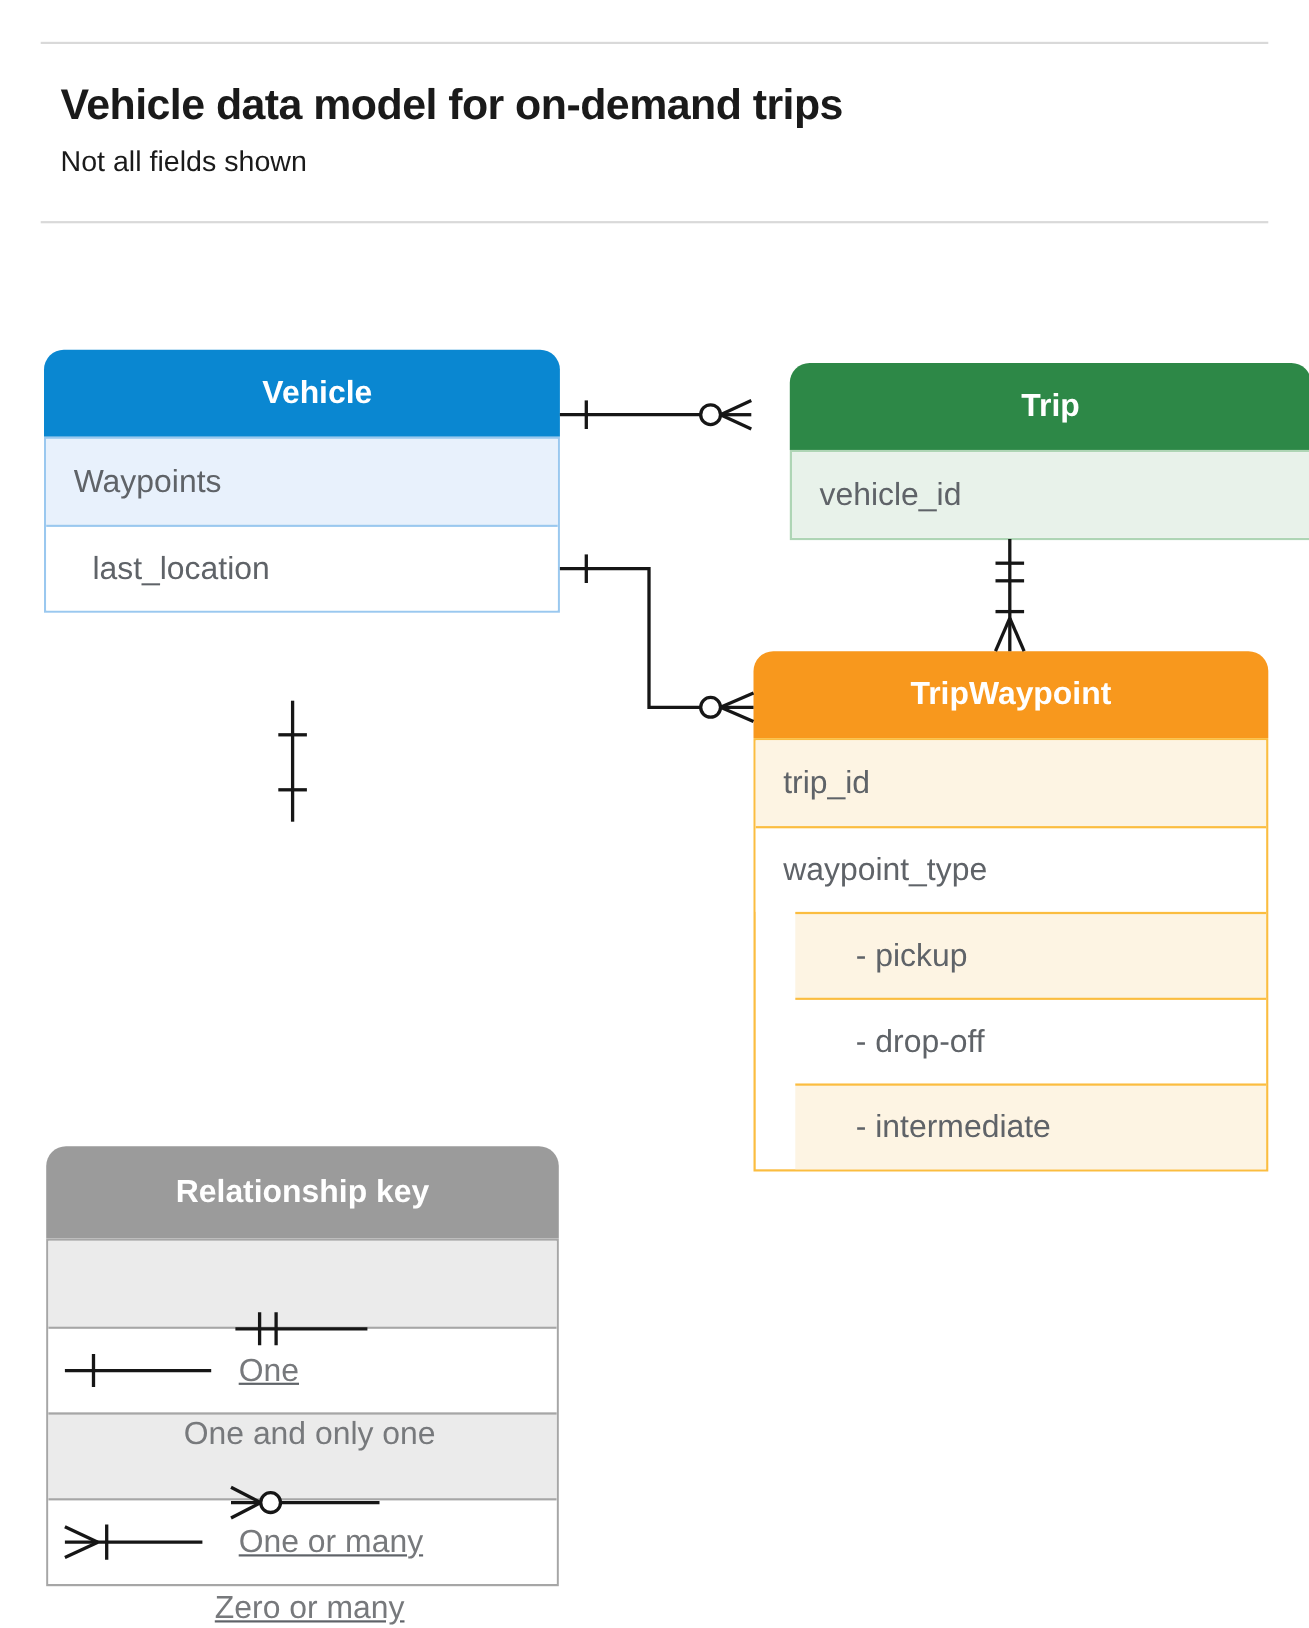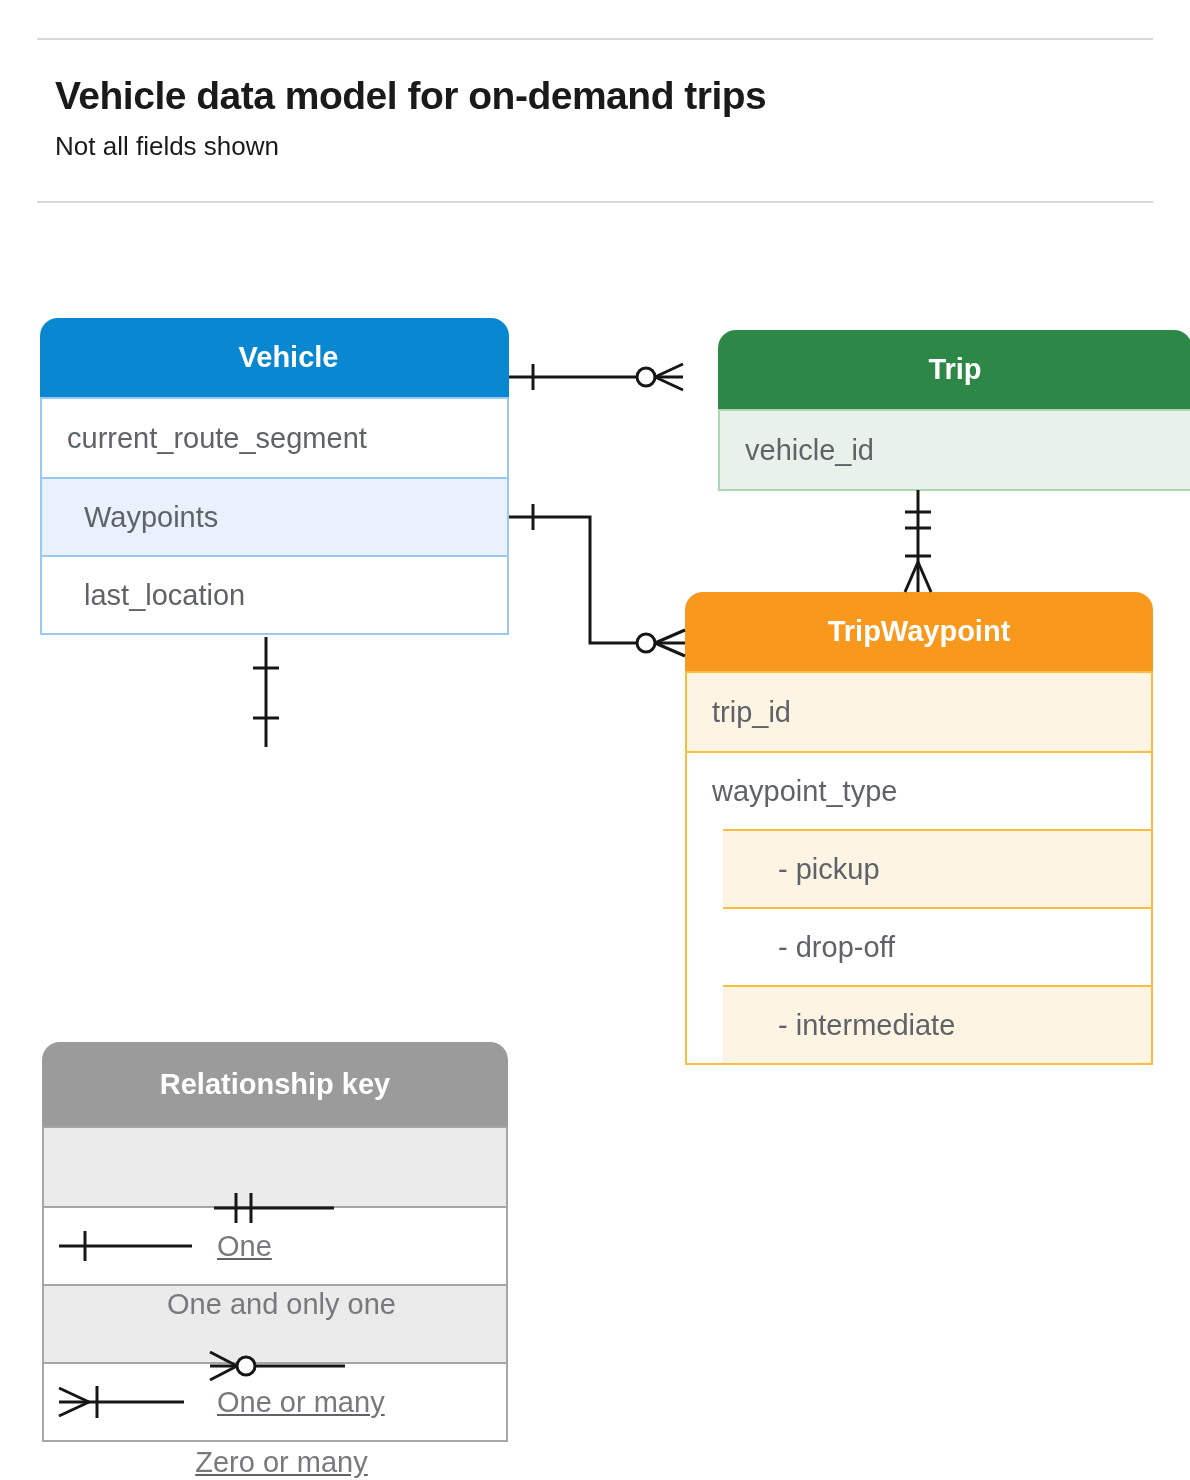--- a/index.html
+++ b/index.html
@@ -129,23 +129,20 @@
 <div class="canvas">
 
   <div class="rule rule-top"></div>
   <h1 class="page-title">Vehicle data model for on-demand trips</h1>
   <div class="page-subtitle">Not all fields shown</div>
   <div class="rule rule-2"></div>
 
   <div class="entity blue-table entity-vehicle">
     <div class="thead">Vehicle</div>
     <div class="rows">
-      <div class="trow">
-        <span>current_route_segment</span>
-      </div>
       <div class="trow tinted">
         <span>Waypoints</span>
       </div>
       <div class="trow">
         <span>last_location</span>
       </div>
     </div>
   </div>
 
   <div class="entity green-table entity-trip">

